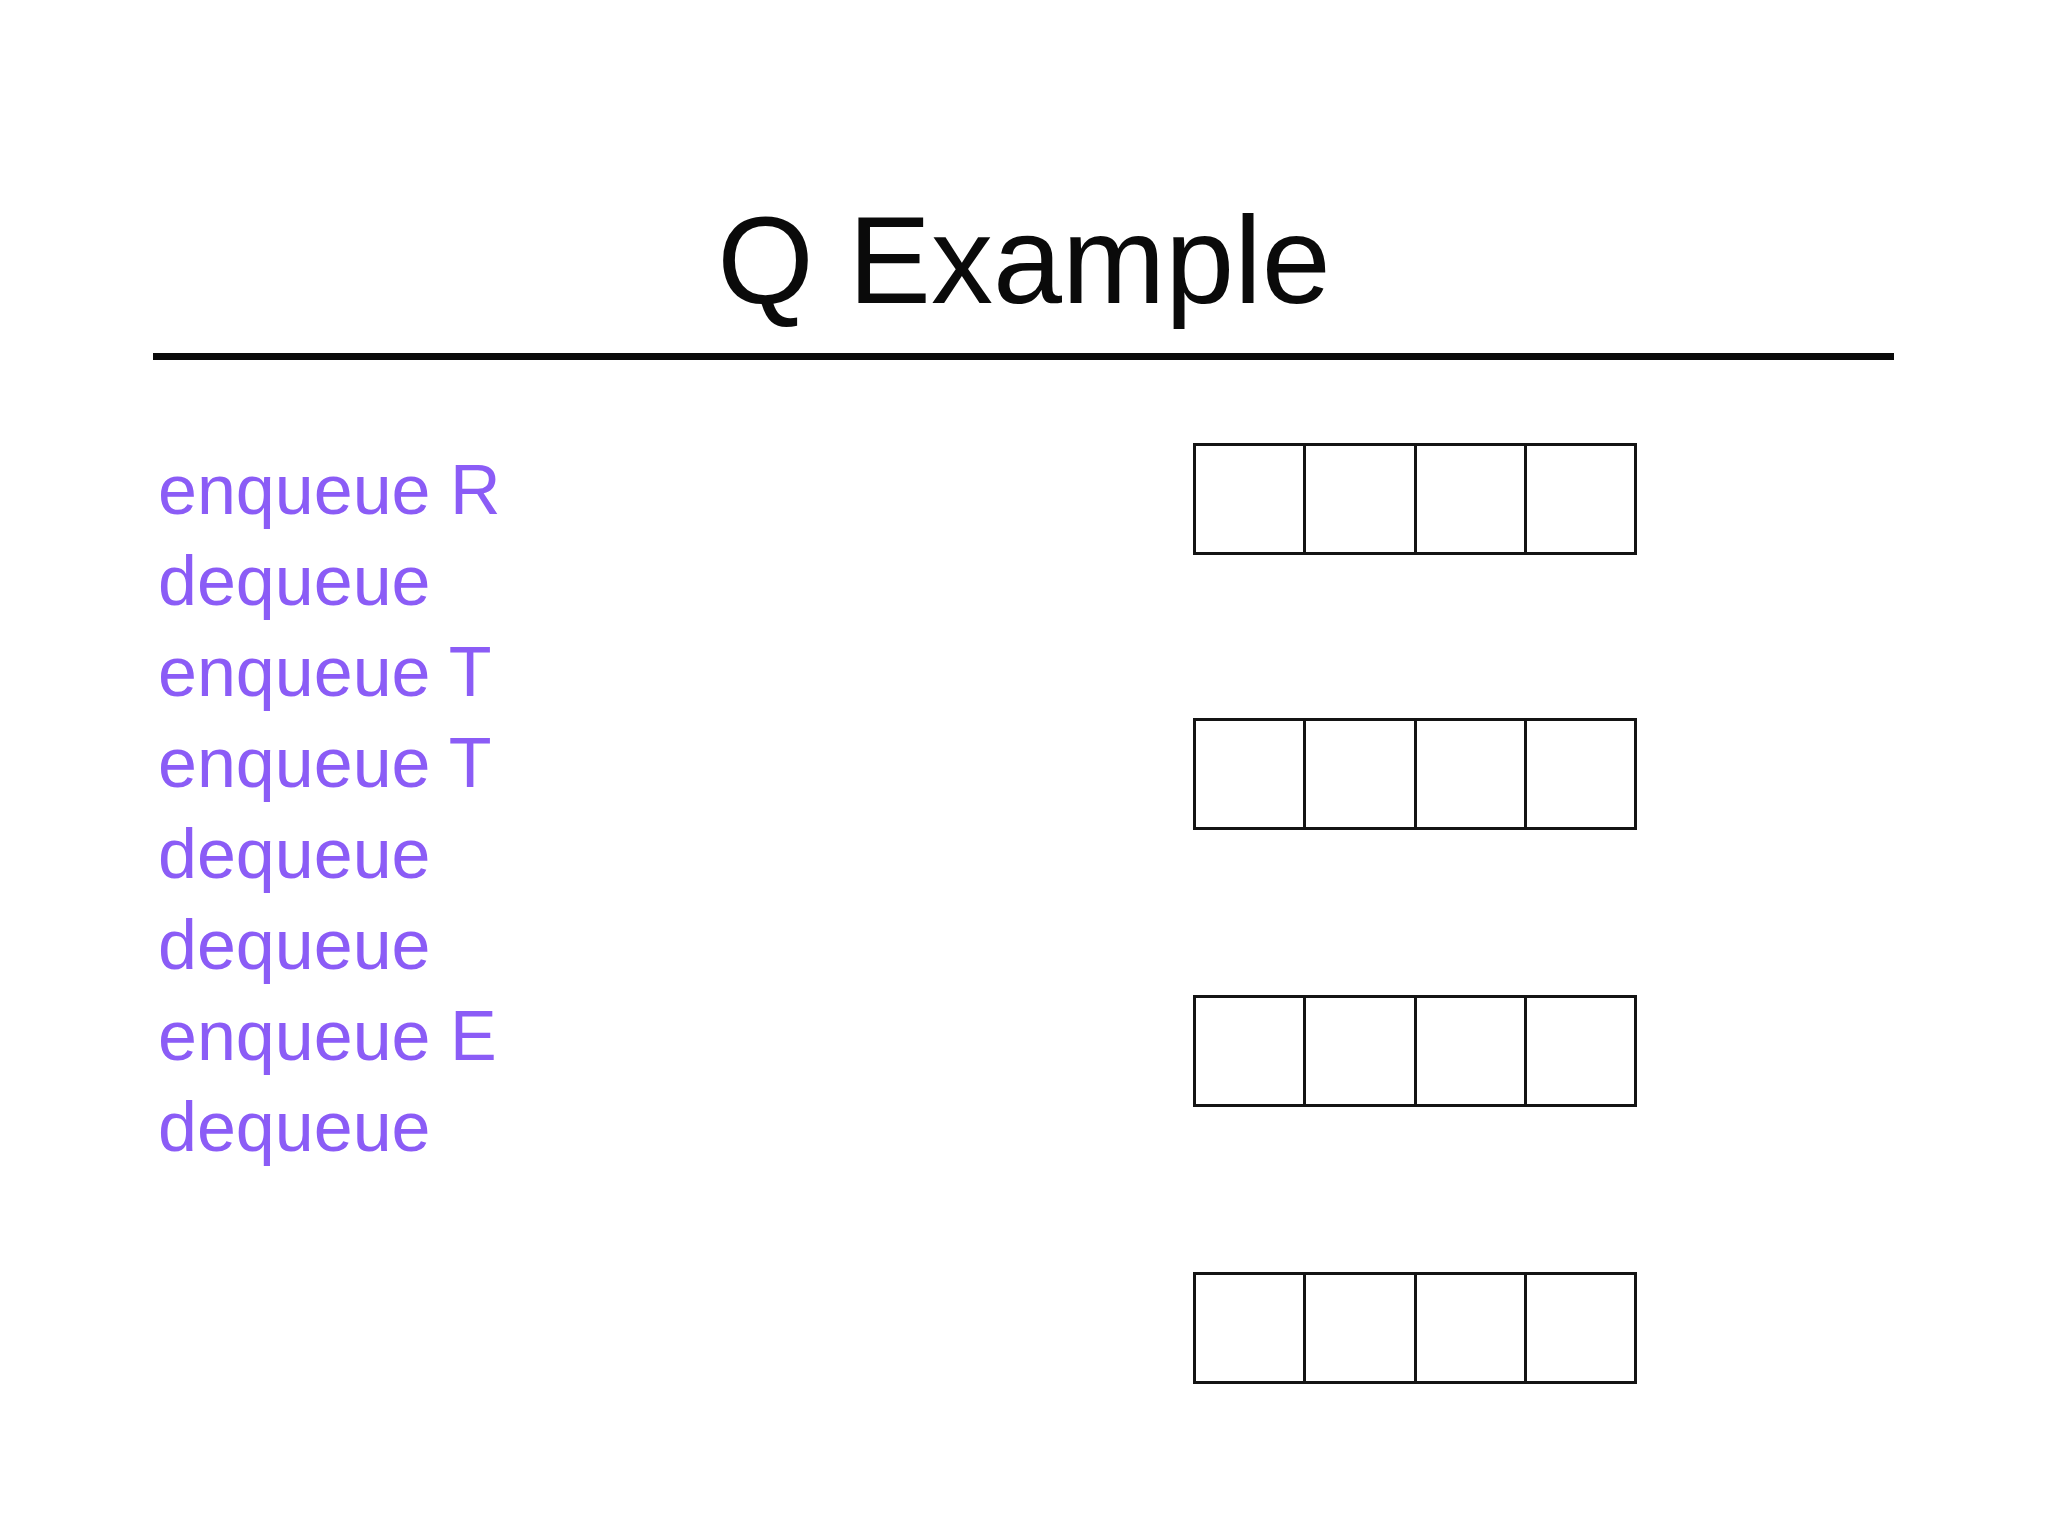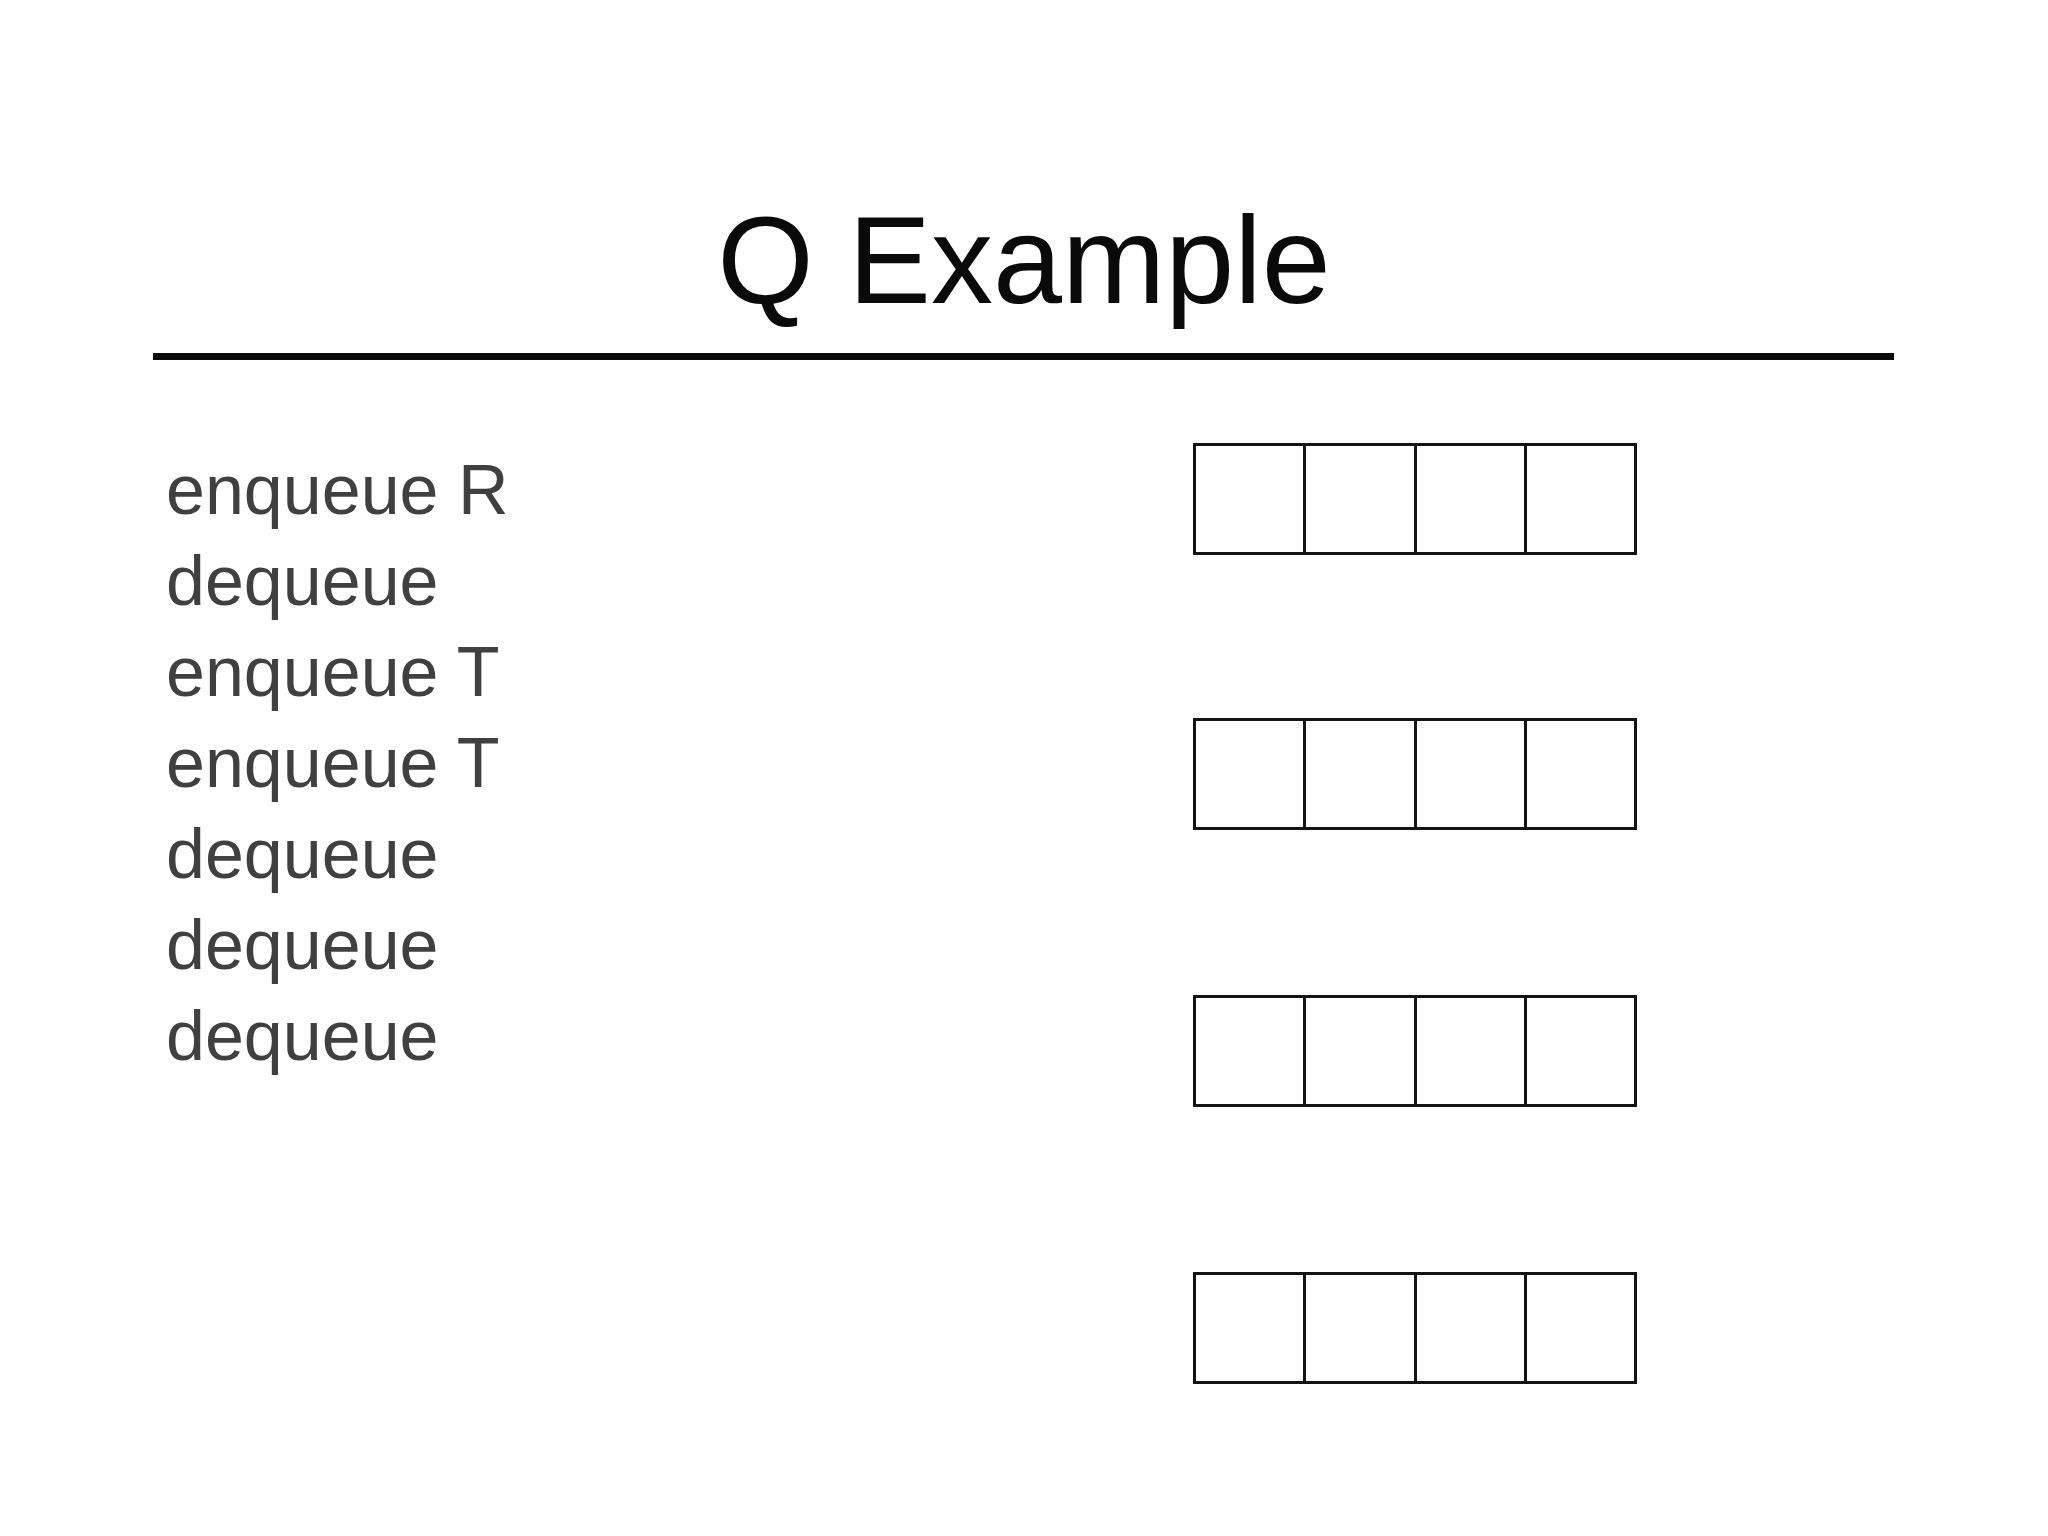--- a/index.html
+++ b/index.html
@@ -31,22 +31,22 @@
     position: absolute;
     top: 353px;
     left: 153px;
     width: 1741px;
     height: 7px;
     background: #0a0a0a;
   }
   .operations-list {
     position: absolute;
     top: 445px;
-    left: 166px;
-    color: #404040;
+    left: 158px;
+    color: #8b5cf6;
   }
   .operation-item {
     font-size: 70px;
     line-height: 91px;
     height: 91px;
     white-space: nowrap;
   }
   .queue-row {
     position: absolute;
     left: 1193px;
@@ -81,20 +81,21 @@
 
   <div class="title-underline"></div>
 
   <div class="operations-list">
     <div class="operation-item">enqueue R</div>
     <div class="operation-item">dequeue</div>
     <div class="operation-item">enqueue T</div>
     <div class="operation-item">enqueue T</div>
     <div class="operation-item">dequeue</div>
     <div class="operation-item">dequeue</div>
+    <div class="operation-item">enqueue E</div>
     <div class="operation-item">dequeue</div>
   </div>
 
   <div class="queue-row row-1">
     <div class="queue-cell"></div>
     <div class="queue-cell"></div>
     <div class="queue-cell"></div>
     <div class="queue-cell"></div>
   </div>
 

